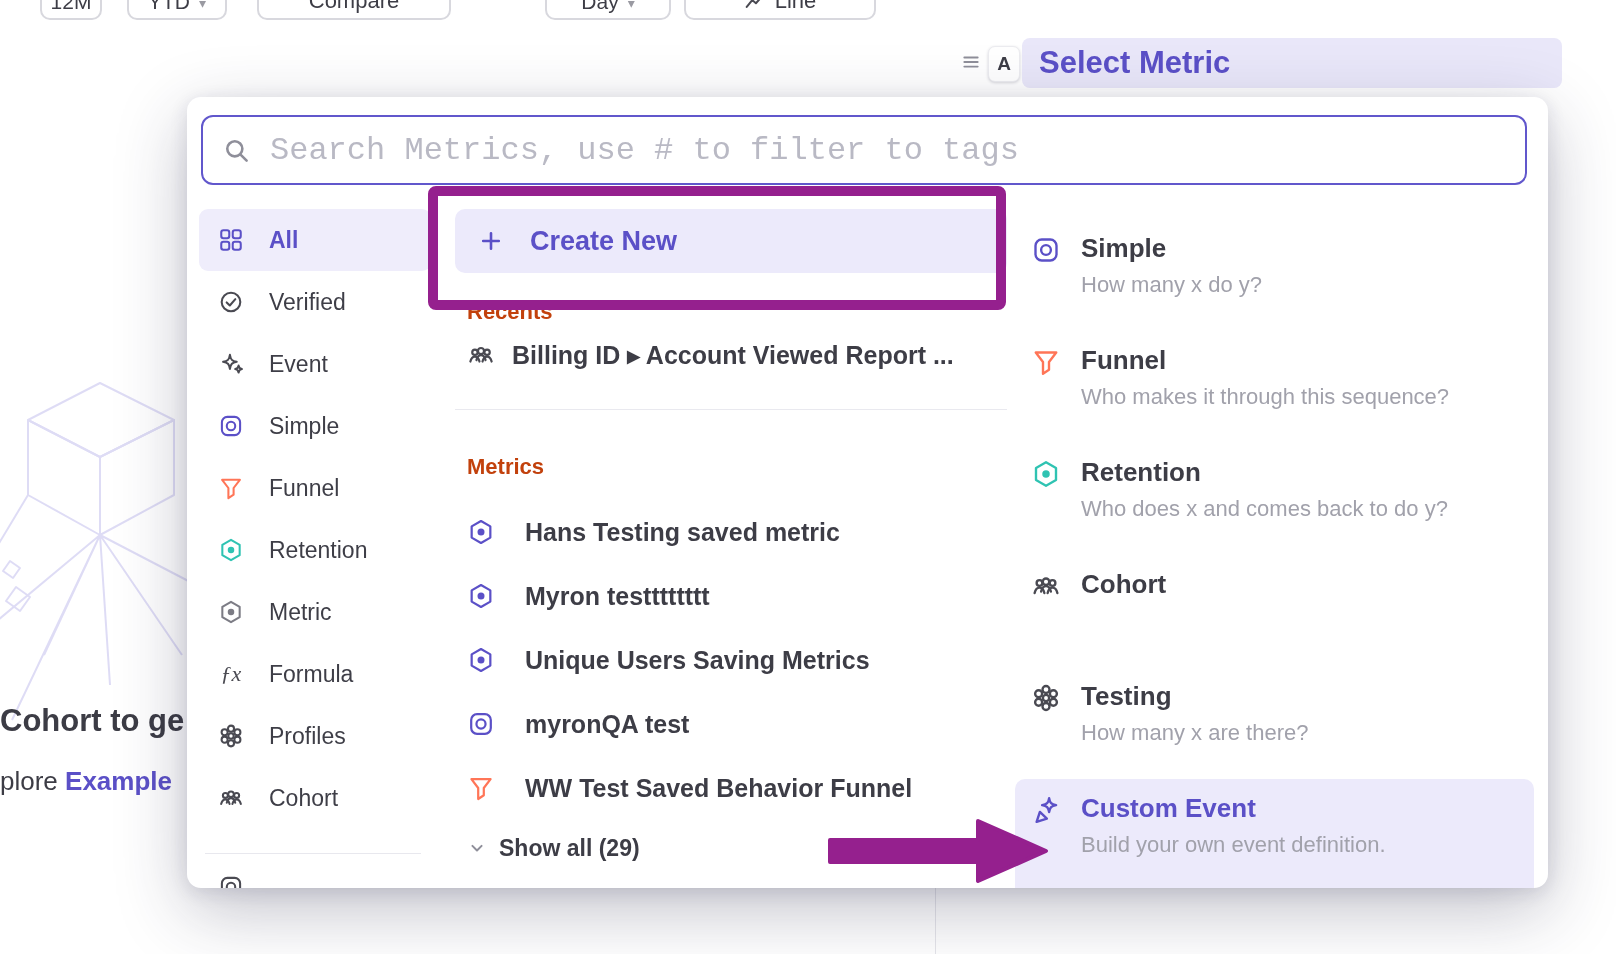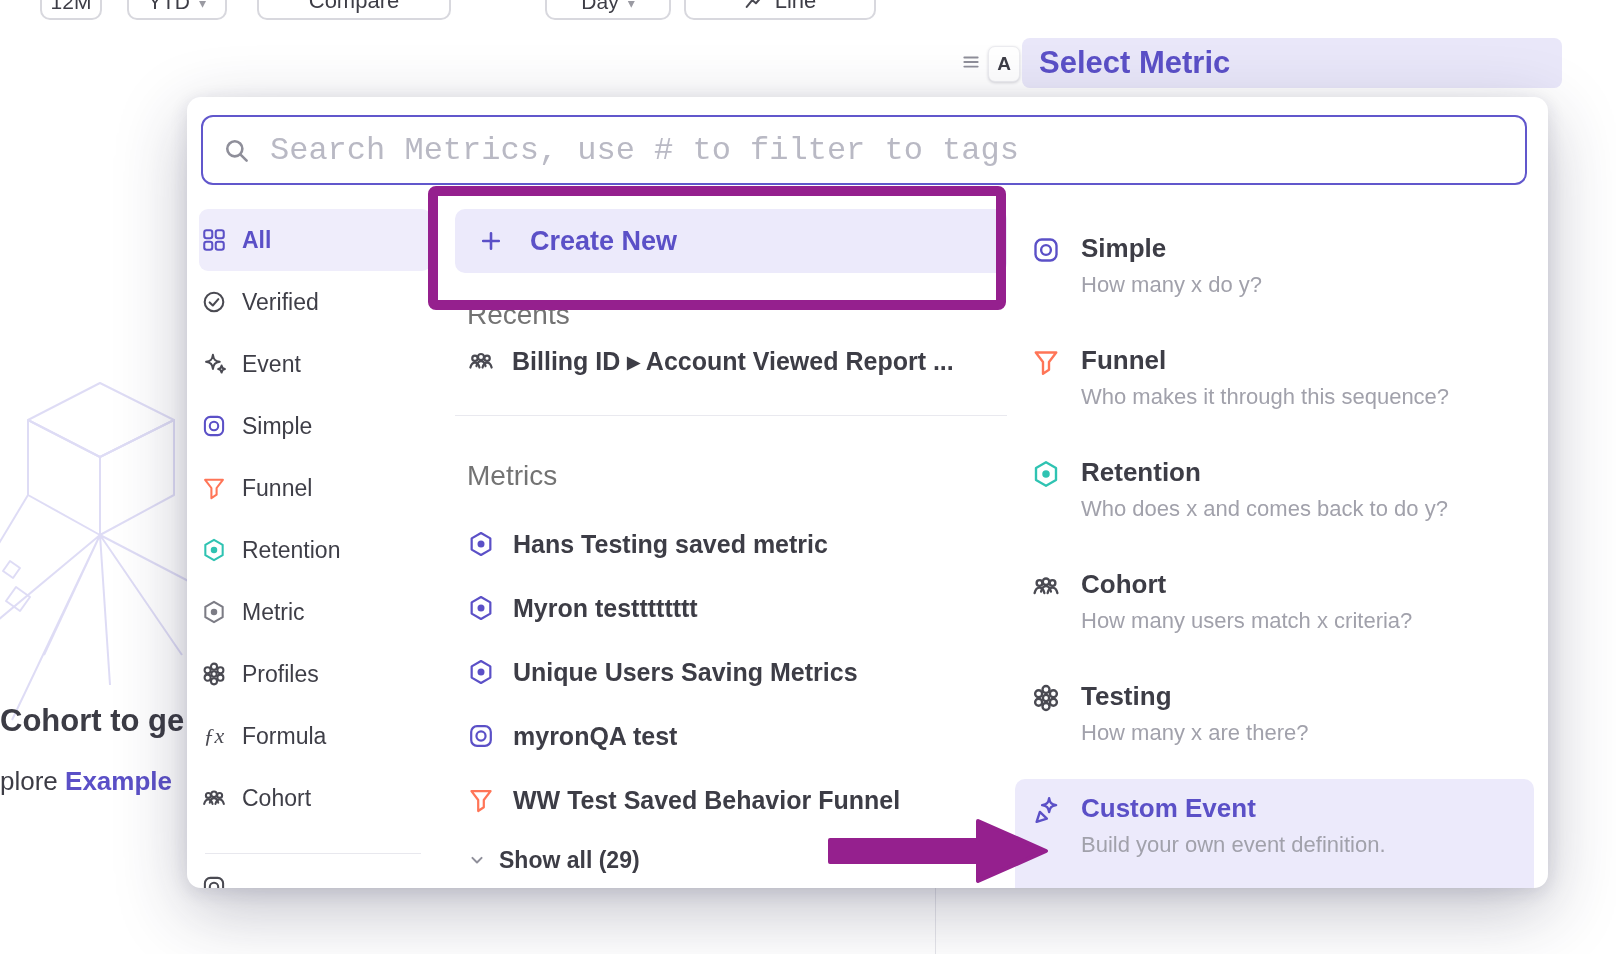--- a/index.html
+++ b/index.html
@@ -45,41 +45,41 @@
          box-shadow:0 22px 70px rgba(35,35,70,.28),0 4px 18px rgba(35,35,70,.12)}
   .search-box{position:absolute;left:14px;top:18px;width:1326px;height:70px;box-sizing:border-box;
               border:2.5px solid #6157cc;border-radius:12px;display:flex;align-items:center;
               gap:18px;padding:0 20px;background:#fff}
   .search-box input{flex:1;border:0;outline:0;font-size:32px;color:#0c4a6e;
                     font-family:Liberation Mono, monospace;background:transparent}
   .search-box input::placeholder{color:#b9b9c4}
 
   
   .sidebar{position:absolute;left:12px;top:112px;width:232px}
-  .side-item{height:62px;display:flex;align-items:center;gap:15px;padding-left:2px;
+  .side-item{height:62px;display:flex;align-items:center;gap:25px;padding-left:19px;
              border-radius:9px;cursor:pointer}
   .side-item .side-label{font-size:23px;font-weight:500;color:#3e3e47}
   .side-item.active{background:#efedfb}
   .side-item.active .side-label{color:#5b50c7;font-weight:600}
   .side-div{height:1px;background:#e8e8ee;margin:24px 10px 16px 6px}
   .side-item.partial{height:44px;align-items:flex-start;padding-top:4px}
   .fx{font-style:italic;font-family:"Liberation Serif",serif;font-size:22px;line-height:26px;
       display:inline-block;width:26px;text-align:center;color:#4a4a52}
 
   
   .col-middle{position:absolute;left:268px;top:112px;width:552px}
   .create-btn{height:64px;background:#eceafb;border-radius:10px;display:flex;align-items:center;
               gap:27px;padding-left:24px;color:#5b50c7;font-size:27px;font-weight:700;cursor:pointer}
-  .sec-header{margin:26px 0 0 12px;font-size:28px;font-weight:400;color:#737373}
+  .sec-header{margin:26px 0 0 12px;font-size:22px;font-weight:700;color:#c2410c}
   .sec-header.metrics{margin-top:44px}
   .recent-row{margin-top:16px;height:56px;display:flex;align-items:flex-start;gap:17px;padding-left:12px;
               font-size:25px;font-weight:700;color:#3d3d46;cursor:pointer}
   .mid-div{height:1px;background:#e9e9ef;margin-top:12px}
   .metric-list{margin-top:20px}
-  .metric-row{height:64px;display:flex;align-items:center;gap:18px;padding-left:12px;
+  .metric-row{height:64px;display:flex;align-items:center;gap:30px;padding-left:12px;
               font-size:25px;font-weight:700;color:#3d3d46;cursor:pointer}
   .show-all{margin-top:8px;height:40px;display:flex;align-items:center;gap:12px;padding-left:12px;
             font-size:23px;font-weight:600;color:#3d3d46;cursor:pointer}
 
   
   .col-right{position:absolute;left:828px;top:112px;width:519px;padding-top:10px;box-sizing:border-box}
   .type-row{height:112px;box-sizing:border-box;display:flex;gap:20px;padding:14px 16px 0 16px;
             border-radius:10px;cursor:pointer}
   .type-row .ic{margin-top:2px}
   .type-title{font-size:26px;font-weight:700;color:#3d3d46;line-height:30px}
@@ -220,36 +220,36 @@
       <div class="side-item">
         <span class="ic ic-gray">
             <svg viewBox="0 0 24 24">
               <path d="M12 2.6l8 4.6v9.6l-8 4.6-8-4.6V7.2l8-4.6Z"></path>
               <circle class="fill" cx="12" cy="12" r="3"></circle>
             </svg>
           </span>
         <span class="side-label">Metric</span>
       </div>
       <div class="side-item">
+        <span class="fx">ƒx</span>
+        <span class="side-label">Formula</span>
+      </div>
+      <div class="side-item">
         <span class="ic ic-dark">
             <svg viewBox="0 0 24 24">
               <circle cx="12" cy="12" r="2.5"></circle>
               <circle cx="12" cy="5.2" r="2.8"></circle>
               <circle cx="17.9" cy="8.6" r="2.8"></circle>
               <circle cx="17.9" cy="15.4" r="2.8"></circle>
               <circle cx="12" cy="18.8" r="2.8"></circle>
               <circle cx="6.1" cy="15.4" r="2.8"></circle>
               <circle cx="6.1" cy="8.6" r="2.8"></circle>
             </svg>
           </span>
         <span class="side-label">Profiles</span>
-      </div>
-      <div class="side-item">
-        <span class="fx">ƒx</span>
-        <span class="side-label">Formula</span>
       </div>
       <div class="side-item">
         <span class="ic ic-dark">
             <svg viewBox="0 0 24 24">
               <circle cx="6.8" cy="9.6" r="2.3"></circle>
               <circle cx="12" cy="8.6" r="2.6"></circle>
               <circle cx="17.2" cy="9.6" r="2.3"></circle>
               <path d="M2.9 17.6c.7-2.9 2-4.3 3.9-4.3 1.9 0 3.2 1.4 3.9 4.3"></path>
               <path d="M8.1 16.4c.7-2.9 2-4.3 3.9-4.3 1.9 0 3.2 1.4 3.9 4.3"></path>
               <path d="M13.3 17.6c.7-2.9 2-4.3 3.9-4.3 1.9 0 3.2 1.4 3.9 4.3"></path>
@@ -393,21 +393,20 @@
               <circle cx="6.8" cy="9.6" r="2.3"></circle>
               <circle cx="12" cy="8.6" r="2.6"></circle>
               <circle cx="17.2" cy="9.6" r="2.3"></circle>
               <path d="M2.9 17.6c.7-2.9 2-4.3 3.9-4.3 1.9 0 3.2 1.4 3.9 4.3"></path>
               <path d="M8.1 16.4c.7-2.9 2-4.3 3.9-4.3 1.9 0 3.2 1.4 3.9 4.3"></path>
               <path d="M13.3 17.6c.7-2.9 2-4.3 3.9-4.3 1.9 0 3.2 1.4 3.9 4.3"></path>
             </svg>
           </span>
         <div>
           <div class="type-title">Cohort</div>
-          <div class="type-desc">How many users match x criteria?</div>
         </div>
       </div>
       <div class="type-row">
         <span class="ic ic-30 ic-dark">
             <svg viewBox="0 0 24 24">
               <circle cx="12" cy="12" r="2.5"></circle>
               <circle cx="12" cy="5.2" r="2.8"></circle>
               <circle cx="17.9" cy="8.6" r="2.8"></circle>
               <circle cx="17.9" cy="15.4" r="2.8"></circle>
               <circle cx="12" cy="18.8" r="2.8"></circle>

